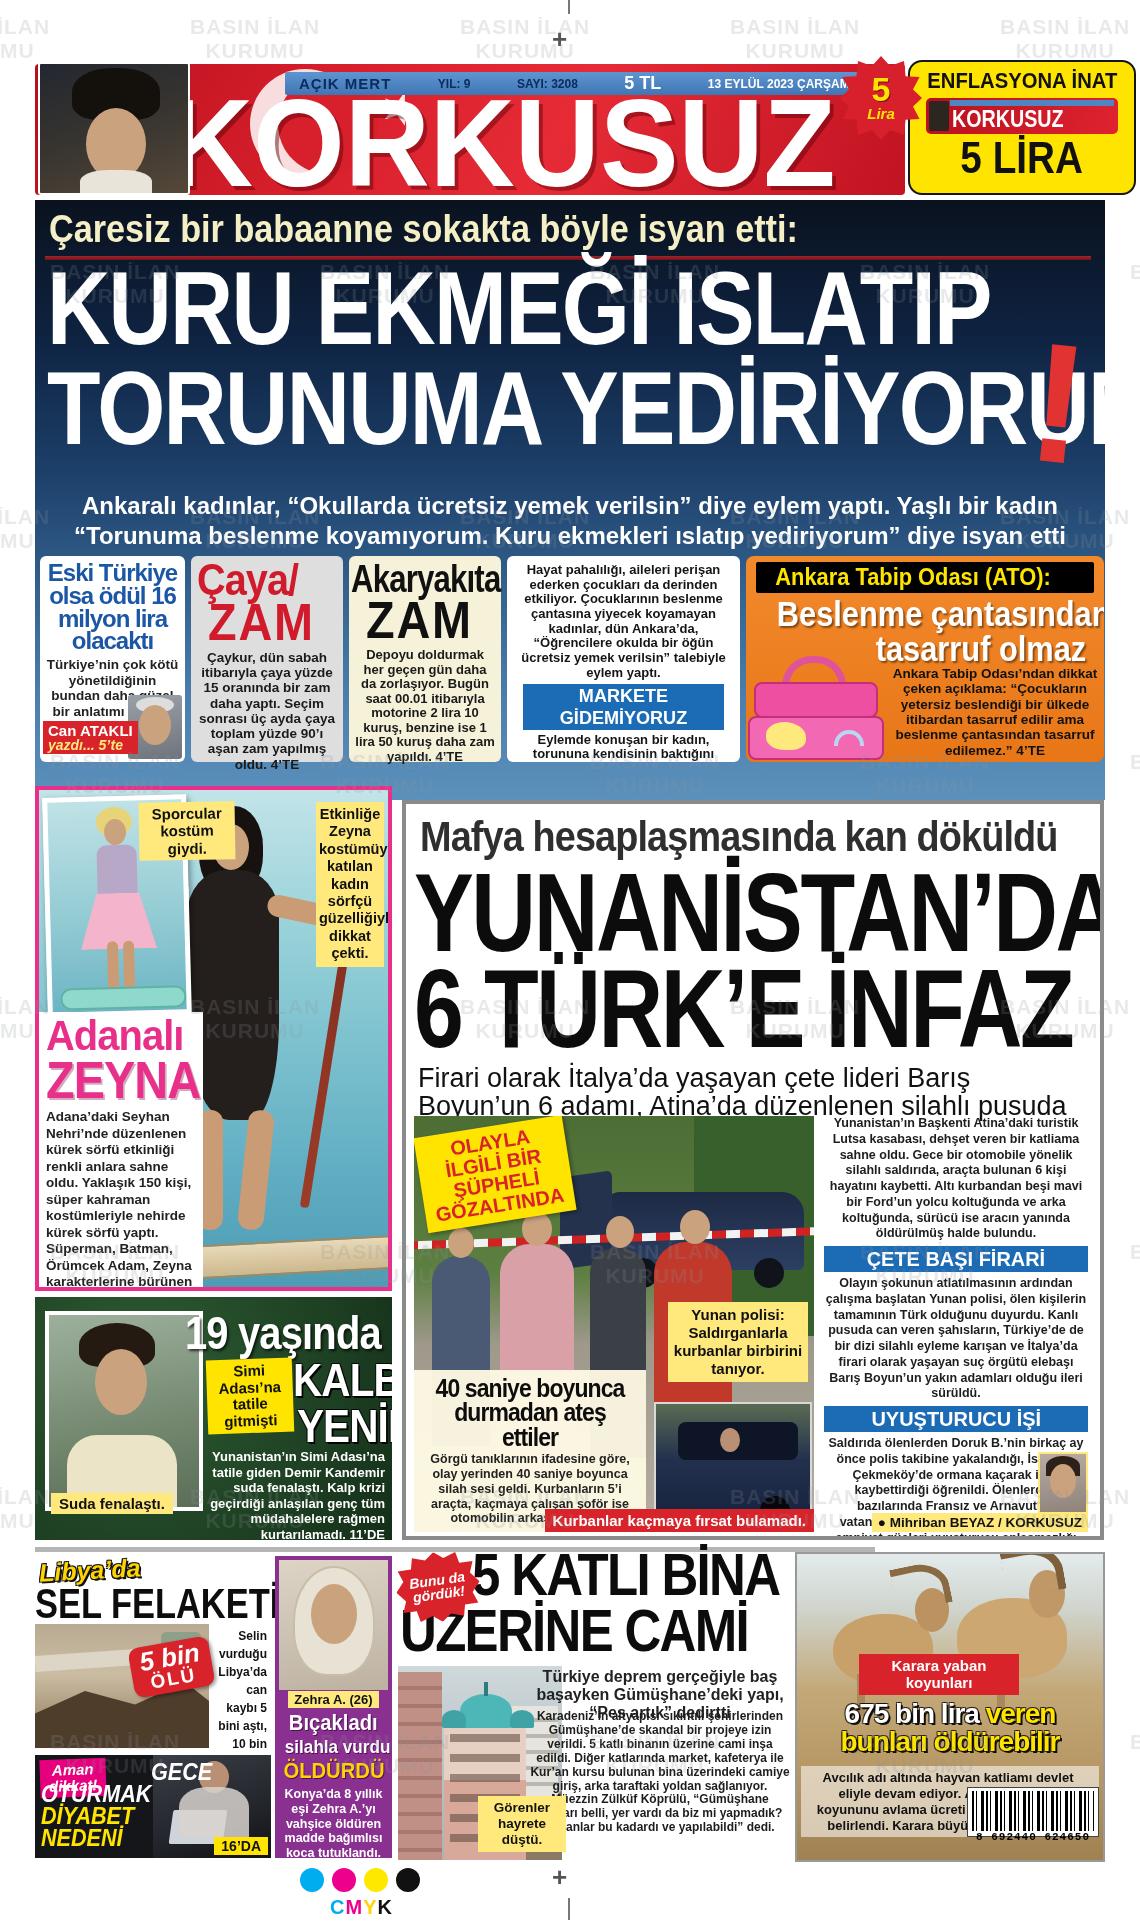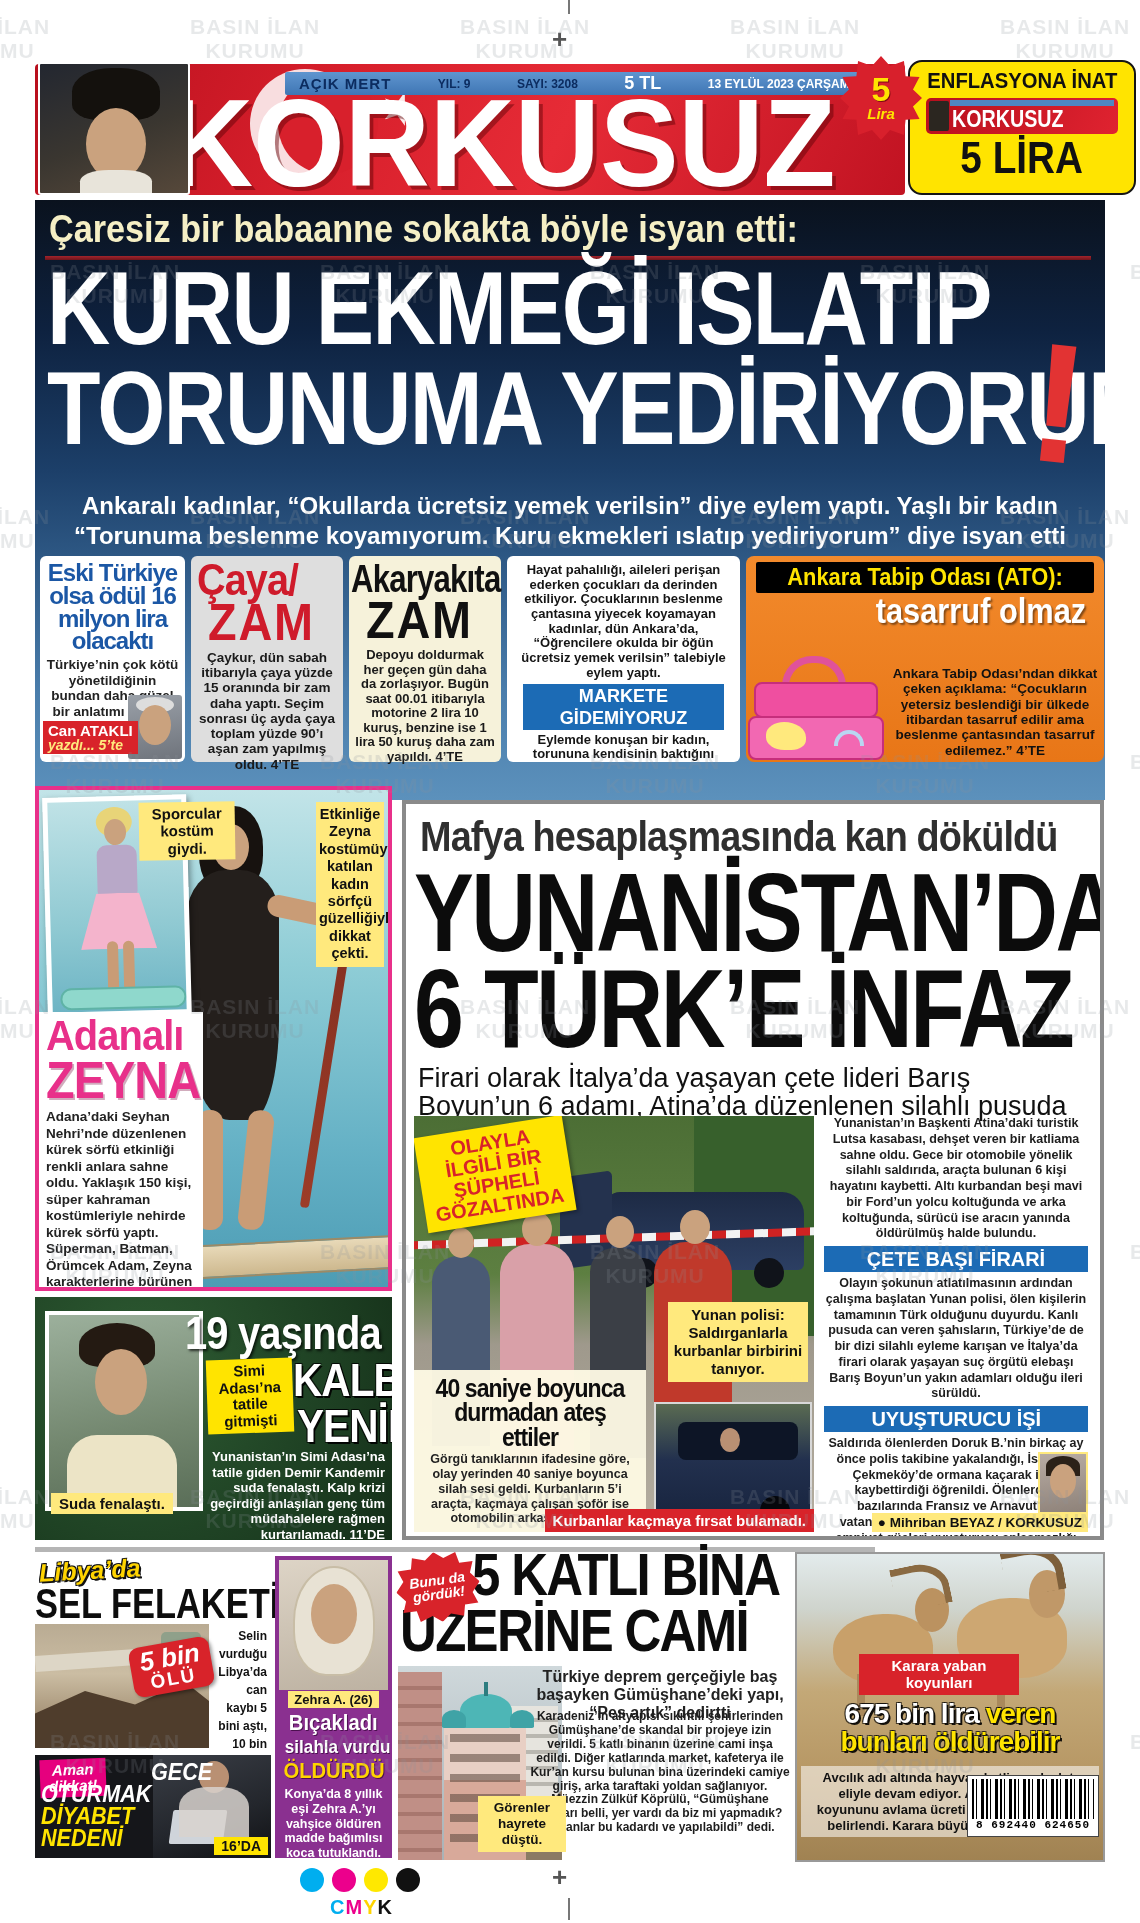--- a/index.html
+++ b/index.html
@@ -100,23 +100,24 @@
     <div class="b ctr" style="color:#1a1a1a;font-size:13px;line-height:1.12;margin-top:6px">Depoyu doldurmak her geçen gün daha da zorlaşıyor. Bugün saat 00.01 itibarıyla motorine 2 lira 10 kuruş, benzine ise 1 lira 50 kuruş daha zam yapıldı. 4’TE</div>
   </div>
 
   <div class="a" style="left:507px;top:556px;width:233px;height:206px;background:#fff;border-radius:6px;padding:7px 8px;overflow:hidden">
     <div class="b ctr" style="color:#151515;font-size:13px;line-height:1.13">Hayat pahalılığı, aileleri perişan ederken çocukları da derinden etkiliyor. Çocuklarının beslenme çantasına yiyecek koyamayan kadınlar, dün Ankara’da, “Öğrencilere okulda bir öğün ücretsiz yemek verilsin” talebiyle eylem yaptı.</div>
     <div class="bluehead" style="font-size:19px;margin:3px 8px;padding:1px 0"><span class="sx s95 oc" style="display:inline-block">MARKETE GİDEMİYORUZ</span></div>
     <div class="b ctr" style="color:#151515;font-size:13px;line-height:1.13">Eylemde konuşan bir kadın, torununa kendisinin baktığını belirterek, “Beslenme koyamıyorum. Çünkü markete gidemez olduk. Kuru ekmekleri ıslatıp çocuklarımıza yedirmeye başladık” diye dert yandı... 4’TE</div>
   </div>
 
   <div class="a" style="left:746px;top:556px;width:358px;height:206px;background:linear-gradient(180deg,#f28a2c,#e87617);border-radius:8px;padding:6px 8px;overflow:hidden">
-    <div style="background:#000;margin:0 2px;padding:2px 12px;text-align:center;border-radius:2px">
+    <div style="background:#000;margin:0 2px;padding:2px 12px;text-align:left;border-radius:2px">
       <span class="b nw" style="color:#ffe400;font-size:23px"><span class="sx s95 oc" style="display:inline-block">Ankara Tabip Odası (ATO):</span></span>
     </div>
+    <div class="b nw ctr" style="font-size:35px;line-height:1;color:#fff;margin-top:3px;text-shadow:2px 2px 2px rgba(0,0,0,.45)"><span class="sx s88 oc">Beslenme çantasından</span></div>
     <div class="b nw" style="font-size:35px;line-height:1;color:#fff;text-align:right;margin-right:10px;text-shadow:2px 2px 2px rgba(0,0,0,.45)"><span class="sx s88" style="transform-origin:100% 50%">tasarruf olmaz</span></div>
 
     <div class="a" style="left:2px;bottom:2px;width:142px;height:104px">
       <div class="a" style="left:34px;top:0;width:64px;height:34px;border:7px solid #e0529a;border-bottom:none;border-radius:30px 30px 0 0"></div>
       <div class="a" style="left:6px;top:26px;width:124px;height:36px;background:#ef4fa0;border-radius:8px;border:2px solid #c62e7c"></div>
       <div class="a" style="left:0;top:60px;width:136px;height:44px;background:#f268b2;border-radius:8px;border:2px solid #c62e7c"></div>
       <div class="a" style="left:18px;top:66px;width:40px;height:28px;background:#ffe97d;border-radius:50% 60% 40% 50%"></div>
       <div class="a" style="left:86px;top:74px;width:30px;height:16px;border:4px solid #b9d7f2;border-bottom:none;border-radius:20px 20px 0 0"></div>
     </div>
     <div class="a b ctr" style="right:6px;bottom:4px;width:206px;color:#111;font-size:13.5px;line-height:1.14">Ankara Tabip Odası’ndan dikkat çeken açıklama: “Çocukların yetersiz beslendiği bir ülkede itibardan tasarruf edilir ama beslenme çantasından tasarruf edilemez.” 4’TE</div>
@@ -295,21 +296,21 @@
     <div class="a" style="left:160px;top:44px;width:110px;height:80px;background:#cda772;border-radius:48% 46% 42% 44%"></div>
     <div class="face" style="left:232px;top:16px;width:36px;height:48px;background:#c09868"></div>
     <div class="a" style="left:206px;top:-8px;width:60px;height:48px;border:8px solid #7d5f3a;border-bottom:none;border-left:none;border-radius:0 60% 0 0;transform:rotate(-10deg)"></div>
     <div class="a" style="left:60px;top:120px;width:8px;height:42px;background:#a9895c"></div>
     <div class="a" style="left:200px;top:118px;width:8px;height:46px;background:#a9895c"></div>
     <div class="a b ctr" style="left:62px;top:100px;width:160px;background:#d8232a;color:#fff;font-size:15px;line-height:1.15;padding:3px 6px">Karara yaban koyunları</div>
     <div class="a b ctr" style="left:4px;top:146px;width:298px;font-size:28px;line-height:1;letter-spacing:-1px">
       <span class="osh" style="color:#fff">675 bin lira </span><span class="osh" style="color:#ffe400">veren bunları öldürebilir</span>
     </div>
     <div class="a" style="left:4px;top:212px;width:298px;background:rgba(255,255,255,.55);padding:4px 6px">
-      <div class="a" style="right:0;bottom:0;width:132px;height:62px;background:#fff;border:1px solid #444;padding:3px 4px 1px;float:right">
+      <div class="a" style="right:0;bottom:0;width:132px;height:50px;background:#fff;border:1px solid #444;padding:3px 4px 1px;float:right">
         <div style="height:40px;background:repeating-linear-gradient(90deg,#000 0 2px,#fff 2px 4px,#000 4px 5px,#fff 5px 9px,#000 9px 12px,#fff 12px 14px)"></div>
         <div class="b ctr nw" style="font-size:11px;font-family:'Liberation Mono',monospace;letter-spacing:1px">8 692440 624650</div>
       </div>
       <div class="b" style="font-size:13px;line-height:1.22;color:#111;text-align:center;padding-right:4px">Avcılık adı altında hayvan katliamı devlet eliyle devam ediyor. Anadolu yaban koyununu avlama ücreti 675 bin lira olarak belirlendi. Karara büyük tepki var. 6’DA</div>
     </div>
   </div>
 
   <div class="a" style="left:300px;top:1868px;width:24px;height:24px;border-radius:50%;background:#00aeef"></div>
   <div class="a" style="left:332px;top:1868px;width:24px;height:24px;border-radius:50%;background:#ec008c"></div>
   <div class="a" style="left:364px;top:1868px;width:24px;height:24px;border-radius:50%;background:#ffe800"></div>

